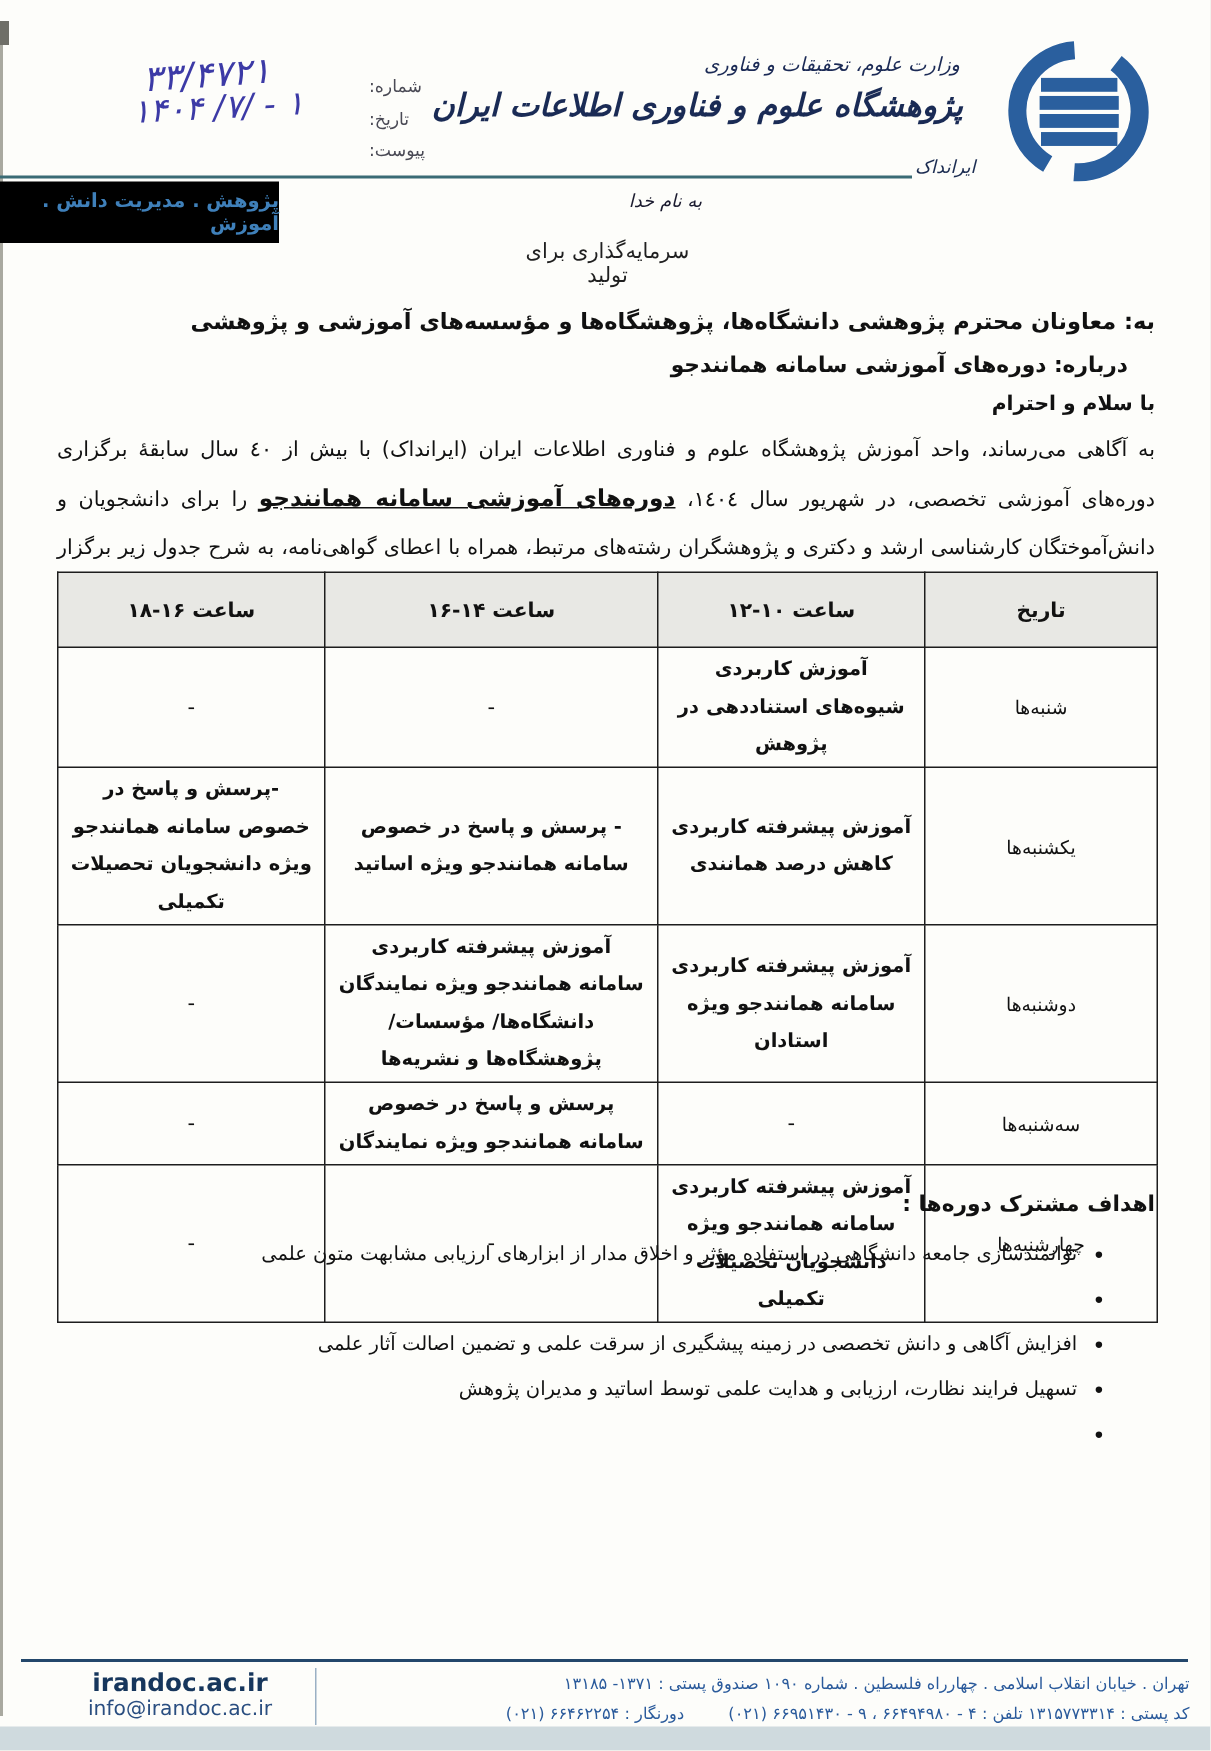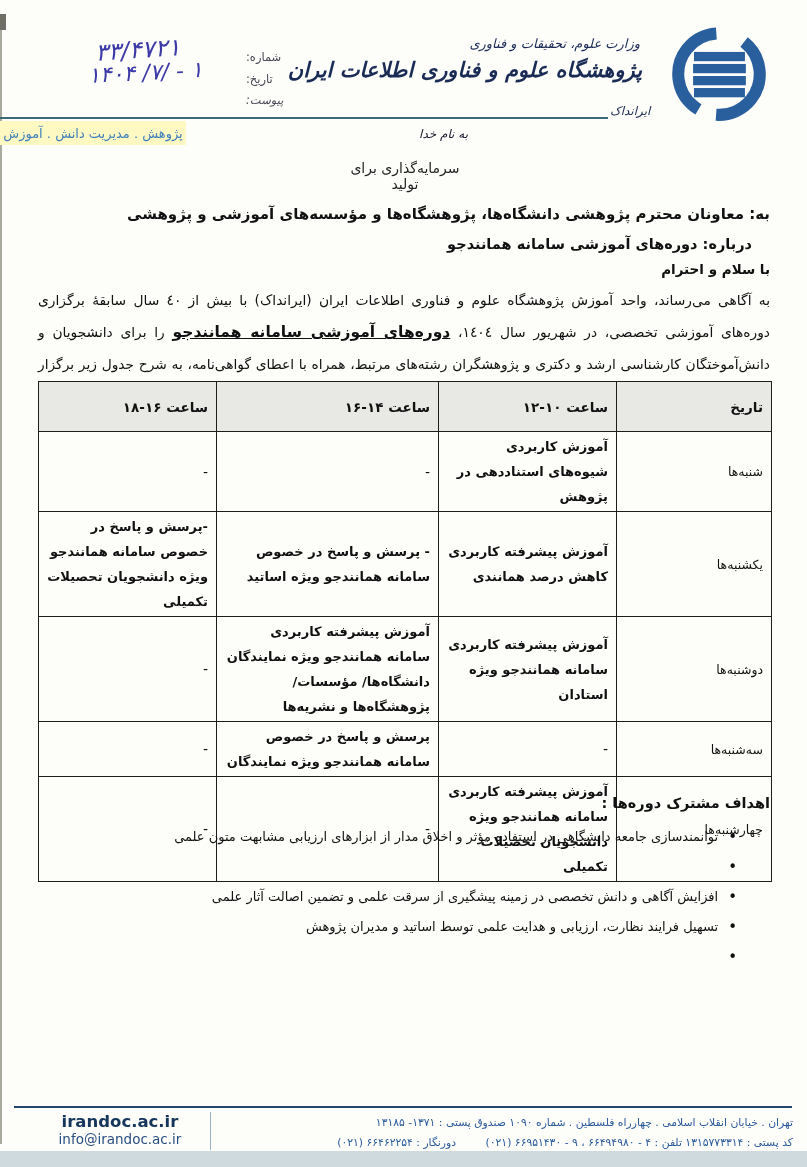--- a/index.html
+++ b/index.html
@@ -22,41 +22,41 @@
 
   
   .logo{position:absolute;right:32px;top:26px;width:112px;height:100px;}
   .ministry{position:absolute;right:167px;top:36px;font-size:13px;color:#1b2a55;
             font-style:italic;direction:rtl;}
   .institute{position:absolute;right:165px;top:58px;font-size:21px;font-weight:bold;
              color:#1a2b55;font-style:italic;direction:rtl;letter-spacing:.5px;}
   .irandoc-word{position:absolute;left:610px;top:104px;font-size:12px;color:#1a2b50;
                 font-style:italic;direction:rtl;}
   .head-rule{position:absolute;left:0;top:117px;width:608px;border-top:2px solid #3a6b75;}
-  .band{position:absolute;left:0;top:121px;width:186px;height:24px;background:#fef9c3;
-        color:#3f80ba;font-weight:normal;font-size:13px;display:flex;align-items:center;
+  .band{position:absolute;left:0;top:121px;width:186px;height:41px;background:#000000;
+        color:#3f80ba;font-weight:bold;font-size:13px;display:flex;align-items:center;
         justify-content:center;direction:rtl;}
 
   .bismillah{position:absolute;left:388px;top:127px;width:80px;
              font-size:12px;font-style:italic;color:#1a1a2e;direction:rtl;}
   .slogan{position:absolute;left:338px;top:160px;width:134px;text-align:center;
           font-size:14px;color:#1f1f1f;direction:rtl;}
 
   
   .to-line{position:absolute;right:37px;top:205px;direction:rtl;font-size:15px;font-weight:bold;}
   .about-line{position:absolute;right:55px;top:236px;direction:rtl;font-size:14.5px;font-weight:bold;}
   .salutation{position:absolute;right:37px;top:261px;direction:rtl;font-size:13.5px;font-weight:bold;}
   .body-par{position:absolute;right:37px;left:38px;top:284px;direction:rtl;
             text-align:justify;font-size:13.8px;line-height:32px;}
   .body-par .hl{font-weight:bold;font-size:15.5px;text-decoration:underline;}
 
   
   table.sched{position:absolute;left:38px;top:381px;width:733px;border-collapse:collapse;
               direction:rtl;table-layout:fixed;}
-  table.sched th,table.sched td{border:1.6px solid #1d1d1d;text-align:right;
+  table.sched th,table.sched td{border:1.6px solid #1d1d1d;text-align:center;
               vertical-align:middle;padding:2px 8px;}
   table.sched th{background:#e8e8e4;font-size:13.5px;font-weight:bold;height:45px;}
   td.day{font-size:12.5px;font-weight:normal;}
   td.course{font-weight:bold;font-size:13px;line-height:25px;}
   td.dash{font-size:14px;}
   tr.r1{height:72px;} tr.r2{height:75px;} tr.r3{height:82px;}
   tr.r4{height:47px;} tr.r5{height:76px;}
 
   
   .goals-head{position:absolute;right:37px;top:795px;direction:rtl;font-size:14.5px;font-weight:bold;}
@@ -86,21 +86,21 @@
 <div class="page">
 
   <div class="edge-left"></div>
   <div class="corner-mark"></div>
   <div class="scan-bottom"></div>
 
   <div class="meta-label" style="top:50px;">شماره:</div>
   <div class="hand hand-number">۳۳/۴۷۲۱</div>
   <div class="meta-label" style="top:72px;">تاریخ:</div>
   <div class="hand hand-date">۱۴۰۴ /۷/ - ۱</div>
-  <div class="meta-label" style="top:93px;font-style:italic;">پیوست:</div>
+  <div class="meta-label" style="top:93px;">پیوست:</div>
 
   <svg class="logo" viewBox="0 0 120 108">
     <g transform="rotate(-52 60 52)">
       <circle cx="60" cy="52" r="44" fill="none" stroke="#2a5f9e" stroke-width="13" stroke-dasharray="112 20 112 32"></circle>
     </g>
     <rect x="33" y="28" width="55" height="10" fill="#2a5f9e"></rect>
     <rect x="32" y="41" width="57" height="10" fill="#2a5f9e"></rect>
     <rect x="32" y="54" width="57" height="10" fill="#2a5f9e"></rect>
     <rect x="33" y="67" width="55" height="10" fill="#2a5f9e"></rect>
   </svg>

